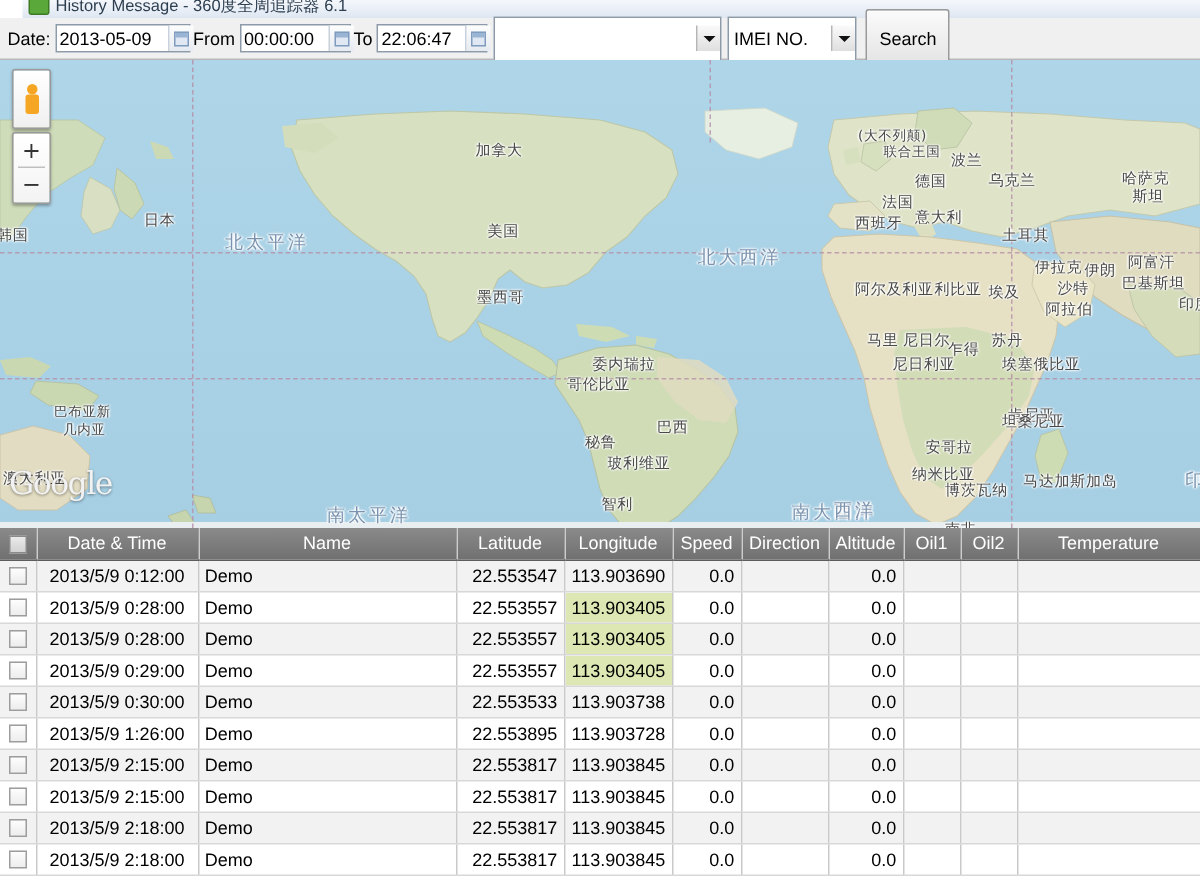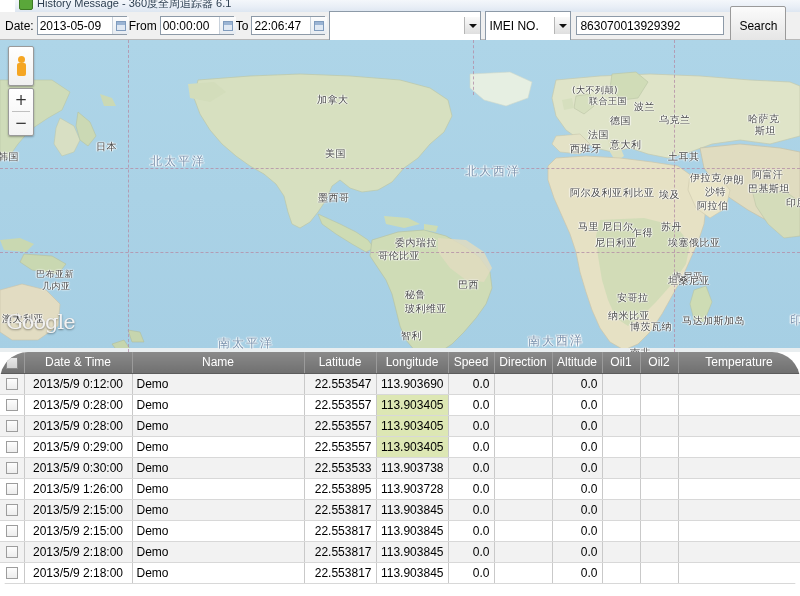--- a/index.html
+++ b/index.html
@@ -131,21 +131,21 @@
     font-family:"DejaVu Sans","Liberation Sans",sans-serif;
   }
   .zoomdiv{height:1px;background:#c0c0c0;margin:0 3px;}
   .gmlogo{
     position:absolute;left:6px;bottom:18px;font-size:21px;color:#f2f2f2;
     font-family:"DejaVu Serif","Liberation Serif",serif;letter-spacing:-1px;
     text-shadow:0 1px 2px rgba(0,0,0,.45);
   }
 
   
-  .tablewrap{position:absolute;top:352px;left:0;width:800px;height:244px;background:#fff;overflow:hidden;border-radius:28px;}
+  .tablewrap{position:absolute;top:352px;left:0;width:800px;height:244px;background:#fff;overflow:hidden;}
   table{border-collapse:collapse;width:800px;table-layout:fixed;}
   thead th{
     background:linear-gradient(to bottom,#8a8a8a,#707070);
     color:#fff;font-weight:normal;font-size:12px;height:21px;
     border-right:1px solid #9b9b9b;border-bottom:1px solid #5c5c5c;
     text-align:center;padding:0 3px;box-sizing:border-box;white-space:nowrap;overflow:hidden;
   }
   tbody td{
     height:21px;border-right:1px solid #c9c9c9;border-bottom:1px solid #d8d8d8;
     font-size:12px;padding:0 4px;box-sizing:border-box;white-space:nowrap;overflow:hidden;
@@ -221,23 +221,20 @@
         </span>
     </div>
 
     <div class="combo imei">
       <span class="combo-val">IMEI NO.</span>
       <span class="combo-arrow">
           <i class="arrow-dn"></i>
         </span>
     </div>
 
-    <div class="textbox">
-      <input type="text" value="863070013929392" style="">
-    </div>
 
     <div class="btn">Search</div>
   </div>
 
   <div class="map">
 
     <svg width="800" height="312">
       <defs>
         <linearGradient id="oceang" x1="0" y1="0" x2="0" y2="1">
           <stop offset="0%" stop-color="#aed5e8"></stop>
@@ -321,22 +318,22 @@
     <div id="map-labels">
         <div class="maplabel " style="left: 96px; top: 100px;">日本</div>
         <div class="maplabel " style="left: -2px; top: 110px;">韩国</div>
         <div class="maplabel ocean" style="left: 150px; top: 113px;">北太平洋</div>
         <div class="maplabel " style="left: 317px; top: 53px;">加拿大</div>
         <div class="maplabel " style="left: 325px; top: 107px;">美国</div>
         <div class="maplabel " style="left: 318px; top: 151px;">墨西哥</div>
         <div class="maplabel ocean" style="left: 465px; top: 123px;">北大西洋</div>
         <div class="maplabel " style="left: 395px; top: 196px;">委内瑞拉</div>
         <div class="maplabel " style="left: 378px; top: 209px;">哥伦比亚</div>
-        <div class="maplabel " style="left: 458px; top: 238px;">巴西</div>
-        <div class="maplabel " style="left: 390px; top: 248px; margin-left: 15px;">秘鲁</div>
+        <div class="maplabel " style="left: 438px; top: 238px;">巴西</div>
+        <div class="maplabel " style="left: 390px; top: 248px;">秘鲁</div>
         <div class="maplabel " style="left: 405px; top: 262px;">玻利维亚</div>
         <div class="maplabel " style="left: 401px; top: 289px;">智利</div>
         <div class="maplabel ocean" style="left: 218px; top: 295px;">南太平洋</div>
         <div class="maplabel ocean" style="left: 528px; top: 293px;">南大西洋</div>
         <div class="maplabel sm" style="left: 572px; top: 44px;">(大不列颠)</div>
         <div class="maplabel sm" style="left: 568px; top: 55px; padding-left: 21px;">联合王国</div>
         <div class="maplabel " style="left: 634px; top: 60px;">波兰</div>
         <div class="maplabel " style="left: 610px; top: 74px;">德国</div>
         <div class="maplabel " style="left: 659px; top: 73px;">乌克兰</div>
         <div class="maplabel " style="left: 748px; top: 72px;">哈萨克</div>

